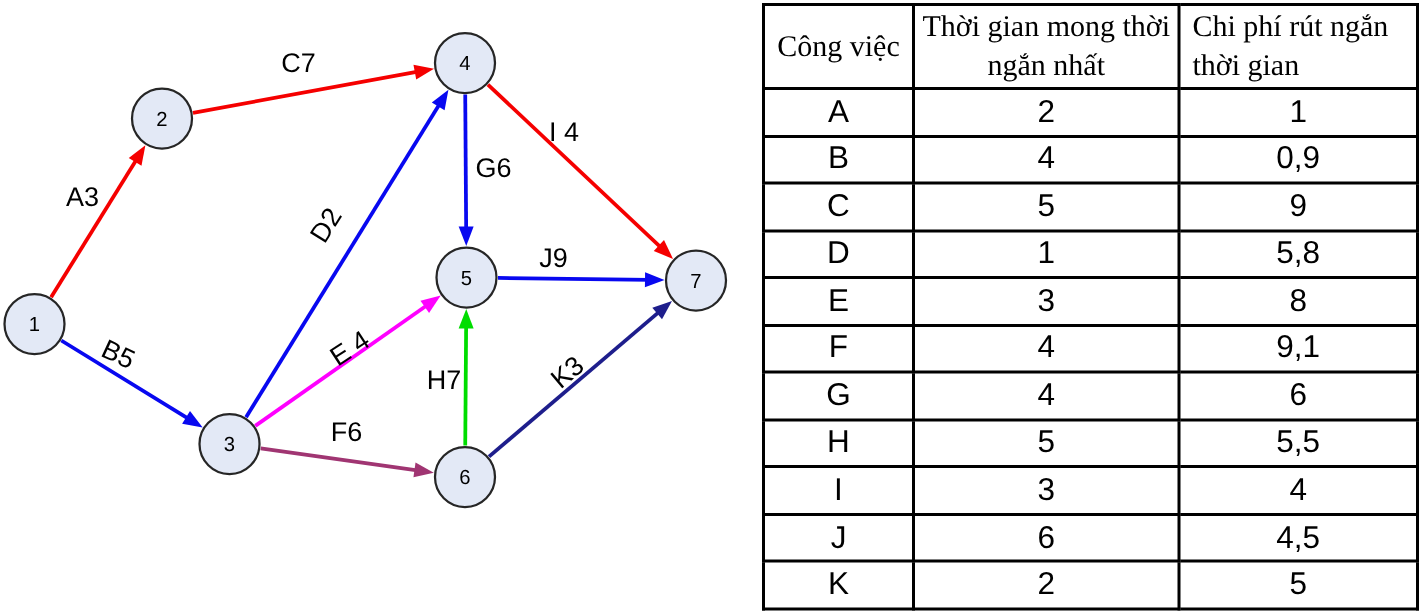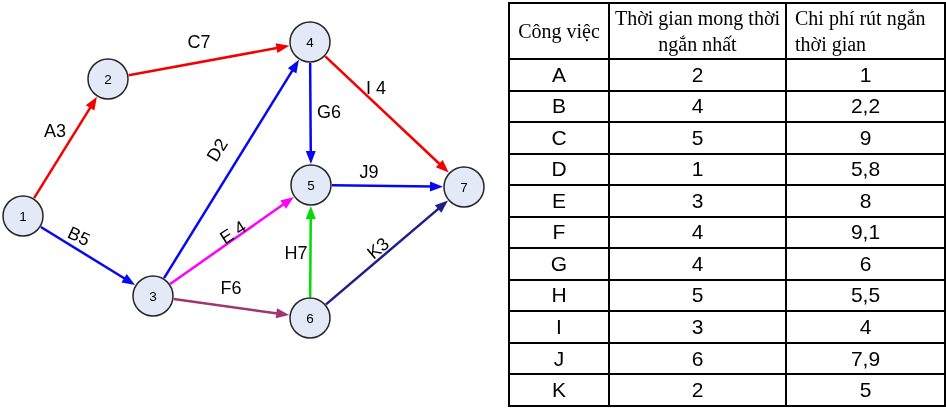--- a/index.html
+++ b/index.html
@@ -136,21 +136,21 @@
       </thead>
       <tbody id="table-body">
           <tr>
             <td>A</td>
             <td>2</td>
             <td>1</td>
           </tr>
           <tr>
             <td>B</td>
             <td>4</td>
-            <td>2,2</td>
+            <td>0,9</td>
           </tr>
           <tr>
             <td>C</td>
             <td>5</td>
             <td>9</td>
           </tr>
           <tr>
             <td>D</td>
             <td>1</td>
             <td>5,8</td>
@@ -176,21 +176,21 @@
             <td>5,5</td>
           </tr>
           <tr>
             <td>I</td>
             <td>3</td>
             <td>4</td>
           </tr>
           <tr>
             <td>J</td>
             <td>6</td>
-            <td>7,9</td>
+            <td>4,5</td>
           </tr>
           <tr>
             <td>K</td>
             <td>2</td>
             <td>5</td>
           </tr>
         </tbody>
     </table>
   </div>
 

